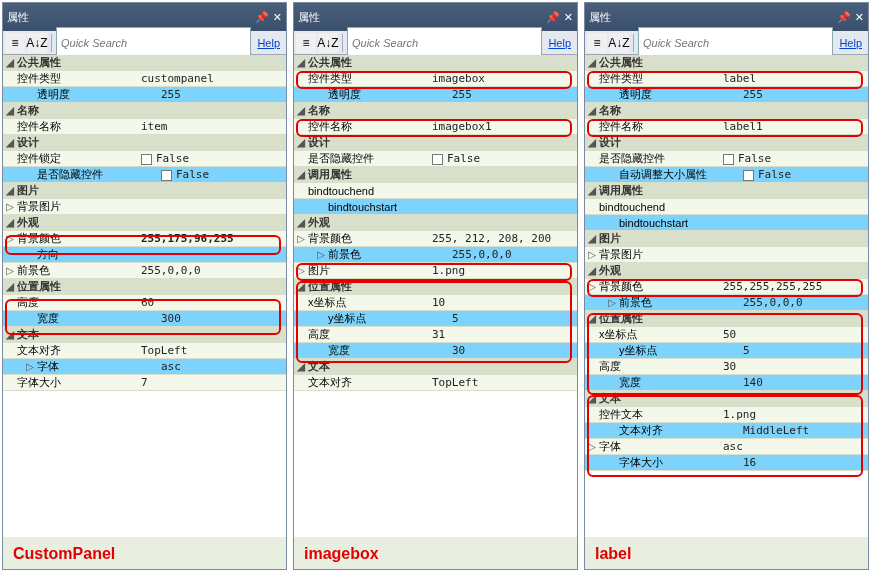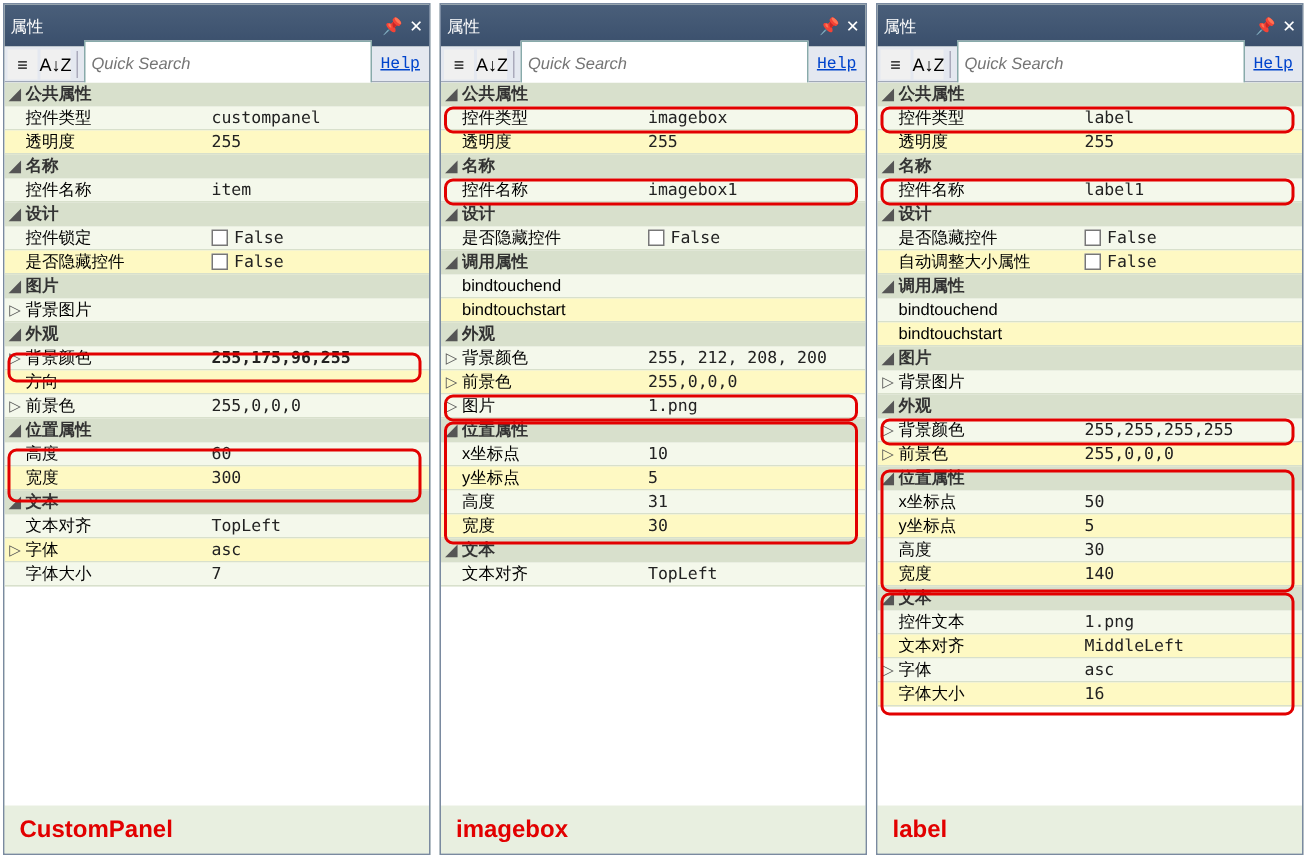--- a/index.html
+++ b/index.html
@@ -61,37 +61,36 @@
     color: #888;
     padding: 0 4px;
     font-size: 11px;
     font-style: italic;
   }
   .help-link {
     color: #0044cc;
     text-decoration: underline;
     font-size: 11px;
     margin: 0 4px;
-    font-family: Liberation Mono, monospace;
   }
   .grid {
     flex: 1;
     overflow: auto;
     background: #fff;
   }
   .row {
     display: flex;
     height: 16px;
     border-bottom: 1px solid #d8e0cc;
     font-size: 11px;
     align-items: center;
     position: relative;
     background: #f4f8eb;
   }
-  .row.alt { background: #fef9c3; }
+  .row.alt { background: #7dd3fc; padding-left: 20px; }
   .row.header {
     font-weight: bold;
     background: #d8e0cc;
     color: #333;
   }
   .row .gutter {
     width: 14px;
     text-align: center;
     color: #555;
     flex-shrink: 0;

